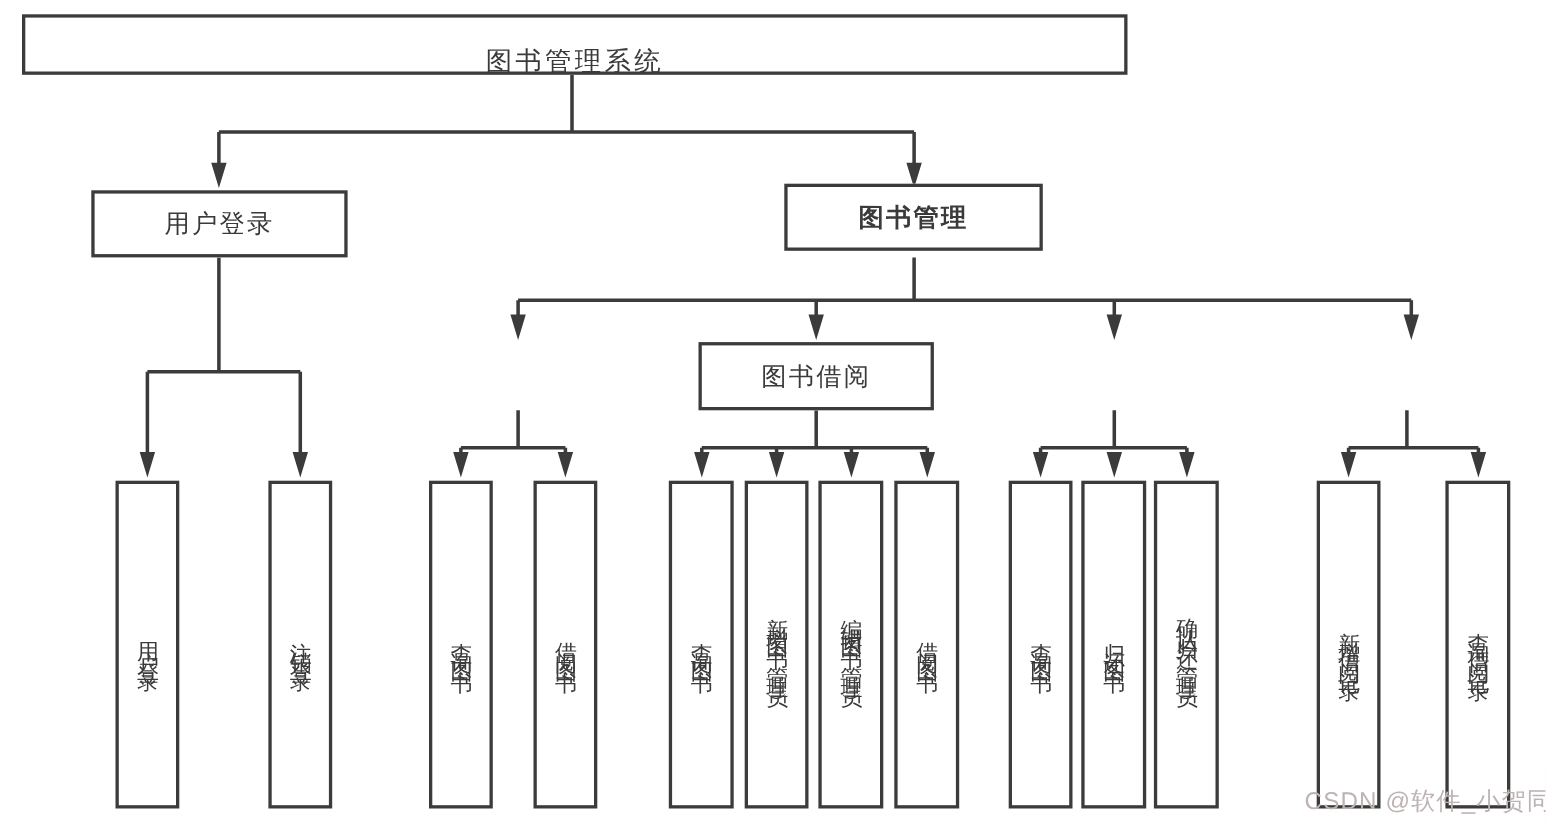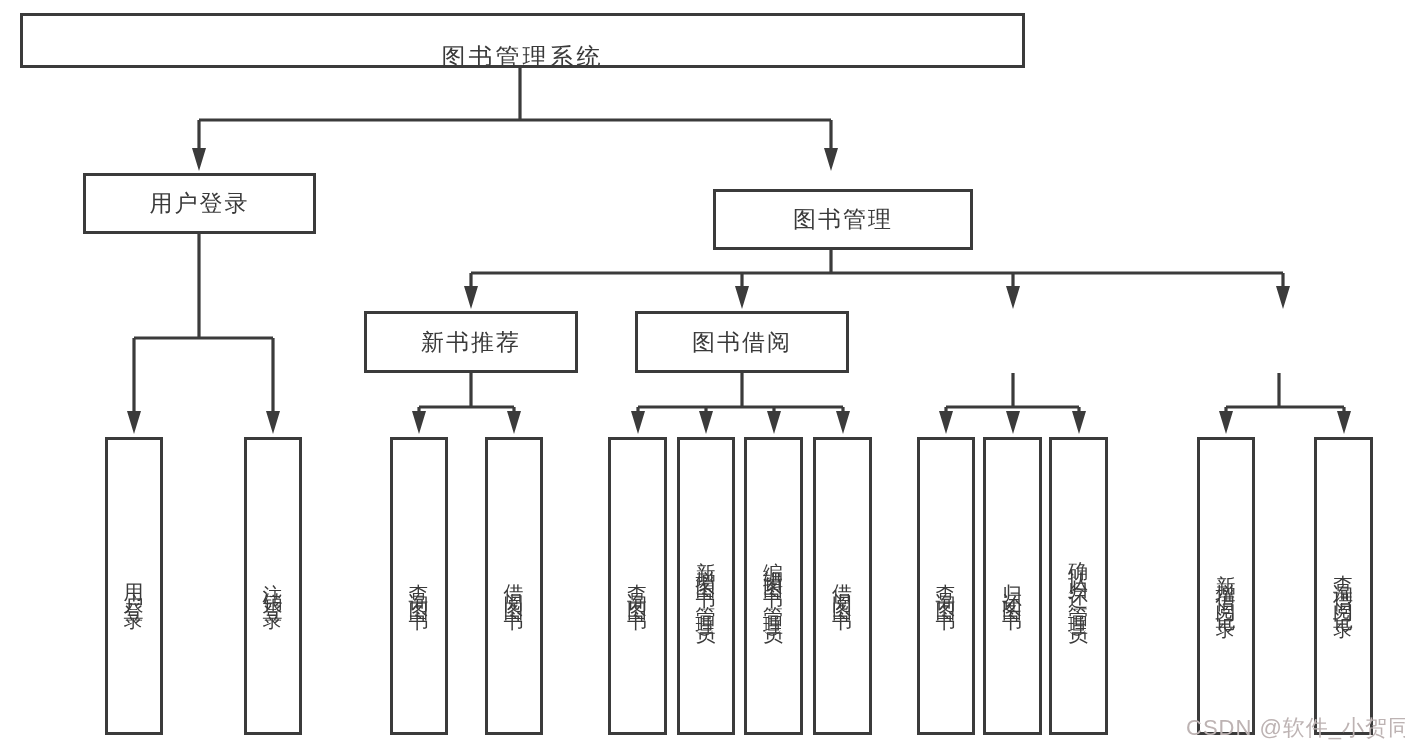--- a/index.html
+++ b/index.html
@@ -102,27 +102,24 @@
     <path class="ar" d="M1219,411 L1233,411 L1226,434 Z M1337,411 L1351,411 L1344,434 Z"></path>
   </svg>
 
   <div class="node h root" style="left:20px;top:13px;width:1005px;height:55px;">
     <span class="label">图书管理系统</span>
   </div>
 
   <div class="node h" style="left:83px;top:173px;width:233px;height:61px;">
     <span class="label">用户登录</span>
   </div>
-  <div class="node h" style="left:713px;top:189px;width:260px;height:61px;">
+  <div class="node h" style="left:713px;top:167px;width:235px;height:61px;font-weight:bold;">
     <span class="label">图书管理</span>
   </div>
 
-  <div class="node h" style="left:364px;top:311px;width:214px;height:62px;">
-    <span class="label">新书推荐</span>
-  </div>
   <div class="node h" style="left:635px;top:311px;width:214px;height:62px;align-items:center;">
     <span class="label">图书借阅</span>
   </div>
 
   <div class="node v" style="left:105px;top:437px;width:58px;height:298px;">
     <span class="label">用户登录</span>
   </div>
   <div class="node v" style="left:244px;top:437px;width:58px;height:298px;">
     <span class="label">注销登录</span>
   </div>

